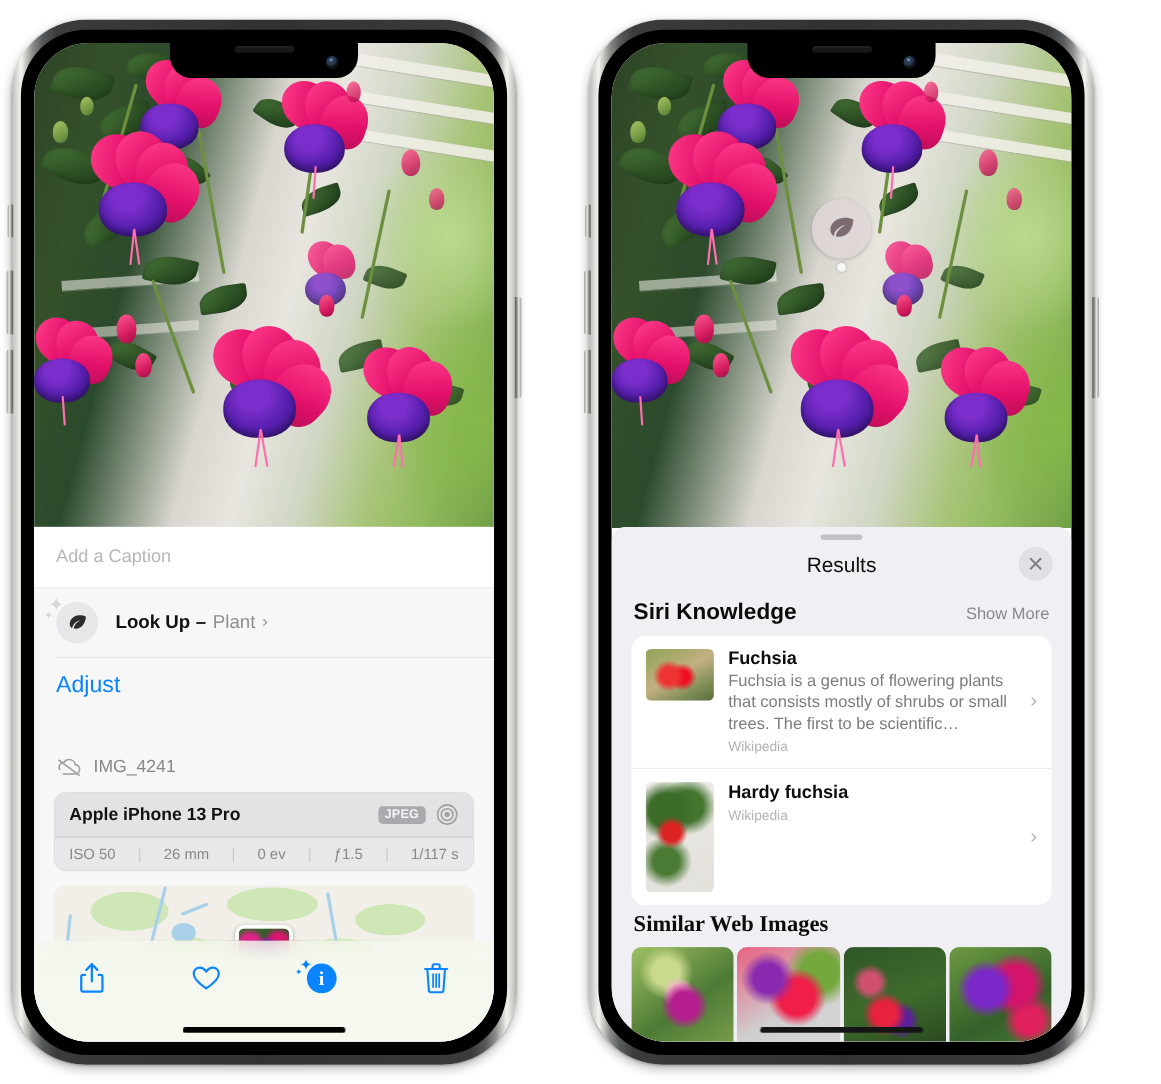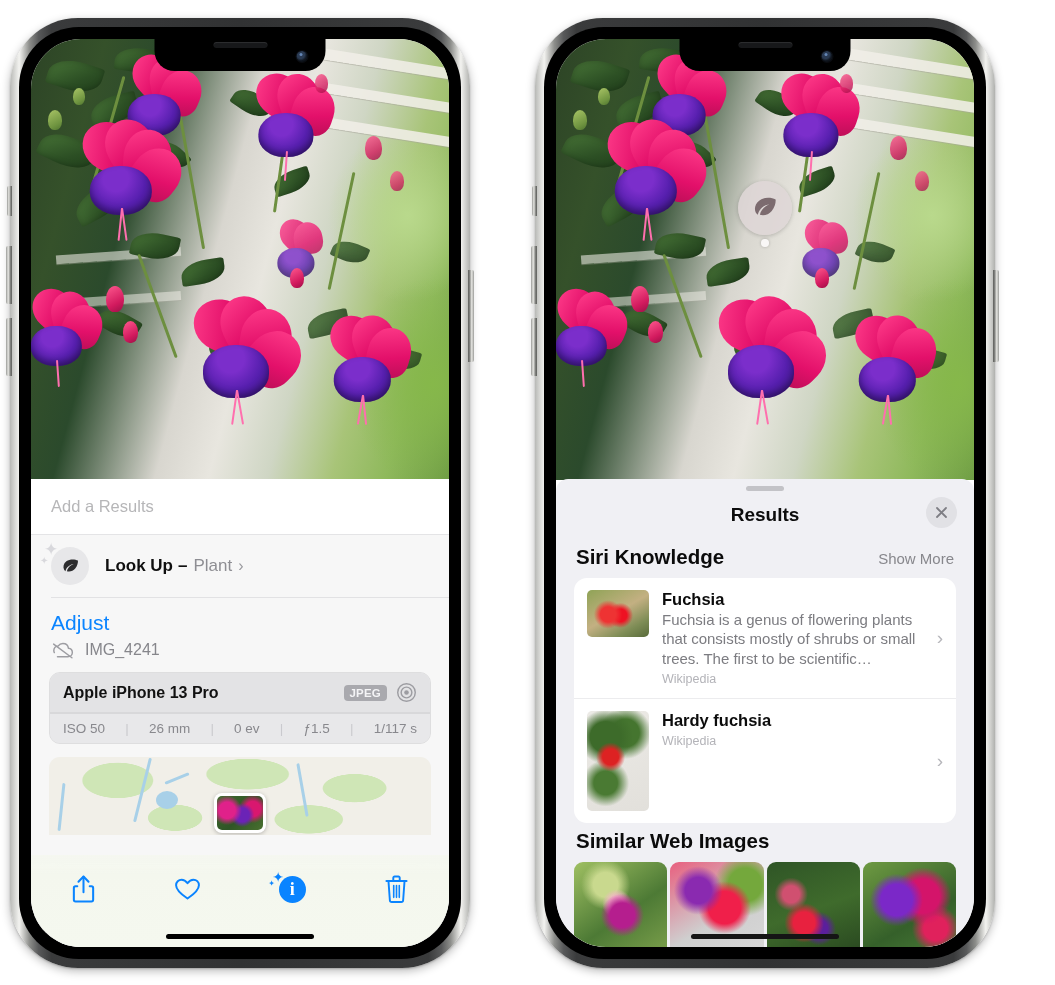--- a/index.html
+++ b/index.html
@@ -185,21 +185,21 @@
   .divider { height: 1px; background: #e2e2e4; margin-left: 20px; }
 
   .date-row {
     display: flex; align-items: baseline; justify-content: space-between;
     padding: 13px 20px 0 20px;
   }
   .date-text { font-size: 16.5px; font-weight: bold; color: #0d0d0d; }
   .adjust-link { font-size: 21px; color: #0a84ff; }
 
   .filename-row {
-    display: flex; align-items: flex-end; padding: 6px 20px 13px 20px; gap: 10px;
+    display: flex; align-items: flex-start; padding: 6px 20px 13px 20px; gap: 10px; margin-top: 48px;
   }
   .filename-row svg { width: 24px; height: 17px; }
   .filename-text { font-size: 16px; color: #86868b; }
 
   
   .exif-card {
     margin: 0 18px; border-radius: 11px; overflow: hidden;
     background: #ebebed; border: 1px solid #dededf;
   }
   .exif-head {
@@ -293,21 +293,21 @@
     overflow: hidden;
   }
   .grabber {
     width: 38px; height: 5px; border-radius: 3px; background: #c3c3c7;
     margin: 7px auto 0 auto;
   }
   .results-head {
     position: relative; height: 48px;
     display: flex; align-items: center; justify-content: center;
   }
-  .results-title { font-size: 19px; font-weight: bold; color: #0c0c0c; }
+  .results-title { font-size: 19px; font-weight: normal; color: #0c0c0c; }
   .close-btn {
     position: absolute; right: 17px; top: 6px;
     width: 31px; height: 31px; border-radius: 50%;
     background: #e1e1e5; display: flex; align-items: center; justify-content: center;
   }
   .close-btn svg { width: 15px; height: 15px; }
 
   .section-head {
     display: flex; align-items: baseline; justify-content: space-between;
     padding: 6px 20px 9px 20px;
@@ -489,21 +489,21 @@
         <div class="bud green" style="left:10%;top:11%;width:12px;height:17px;"></div>
         <div class="bud" style="left:80%;top:22%;width:17px;height:24px;opacity:.8;"></div>
         <div class="bud" style="left:86%;top:30%;width:14px;height:20px;opacity:.75;"></div>
         <div class="bud" style="left:68%;top:8%;width:13px;height:19px;opacity:.8;"></div>
         <div class="bud" style="left:62%;top:52%;width:14px;height:20px;"></div>
       </div>
 
       <div class="info-sheet">
 
         <div class="caption-row">
-          <span class="caption-placeholder">Add a Results</span>
+          <span class="caption-placeholder">Add a Caption</span>
         </div>
 
         <div class="lookup-row">
           <div class="lookup-icon-wrap">
             <span class="spark s1">✦</span>
             <span class="spark s2">✦</span>
             <div class="lookup-circle">
               <svg viewBox="0 0 24 24" aria-hidden="true">
                 <path d="M20.5 5.2C17 3.4 11 3.2 7.3 6.1 4 8.6 3.2 12.6 4.6 15.5c.4.8 1 1.4 1.7 1.9.2-1.7 1-3.4 2.4-4.9 1.9-2 4.5-3.2 6.9-3.5-2.3.9-4.4 2.4-5.9 4.3-1 1.3-1.6 2.7-1.8 4.1 3.2 1.1 7.2-.2 9.5-3.1 2.5-3 3.3-6.7 3.1-9.1z" fill="#2d2d2f"></path>
               </svg>
@@ -738,21 +738,21 @@
           <div class="krow">
             <div class="kthumb t2"></div>
             <div class="kbody">
               <div class="ktitle">Hardy fuchsia</div>
               <div class="ksrc">Wikipedia</div>
             </div>
             <span class="kchev">›</span>
           </div>
         </div>
 
-        <div class="section-head" style="padding-bottom:7px;">
+        <div class="section-head" style="padding-bottom:7px;font-family:Liberation Serif, serif;">
           <span class="section-title">Similar Web Images</span>
         </div>
 
         <div class="webimgs">
           <div class="webimg w1"></div>
           <div class="webimg w2"></div>
           <div class="webimg w3"></div>
           <div class="webimg w4"></div>
         </div>
       </div>

